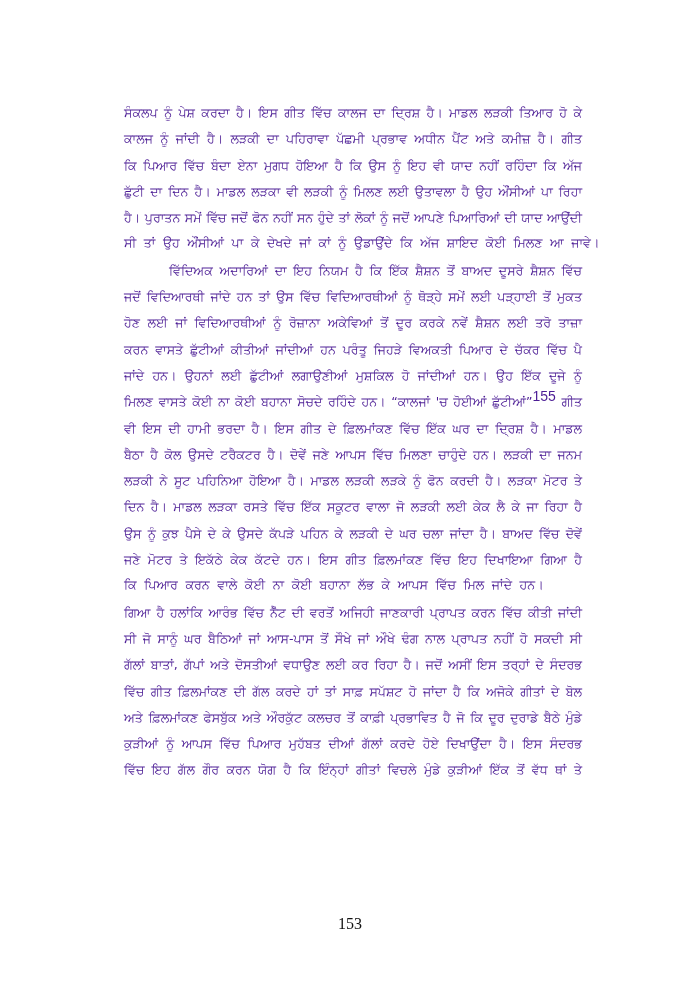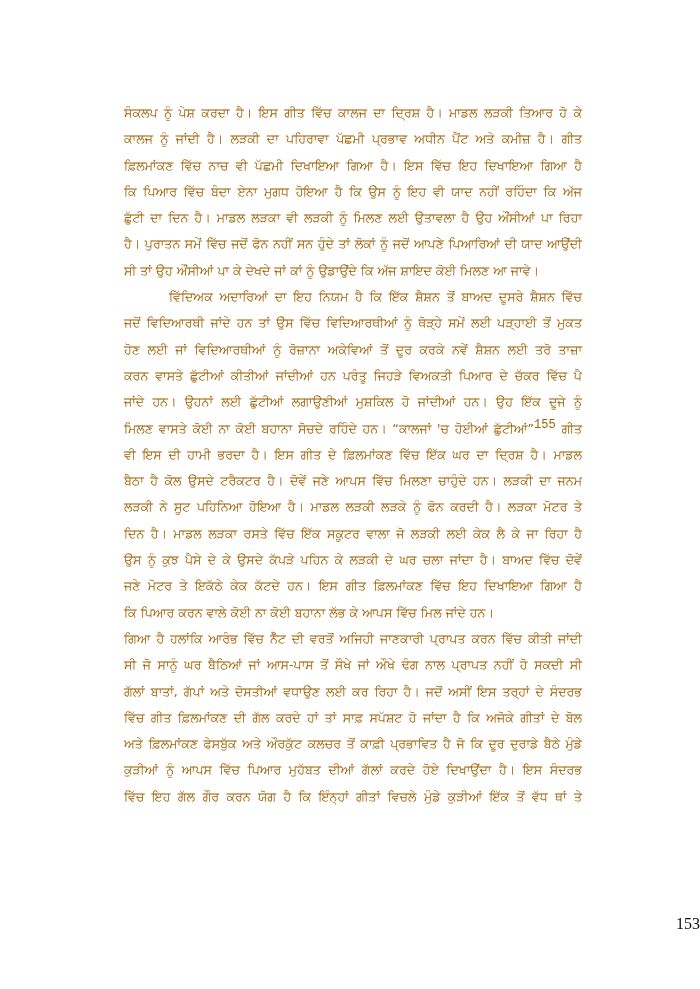--- a/index.html
+++ b/index.html
@@ -4,47 +4,46 @@
 <style>
   html, body { margin: 0; padding: 0; background: #ffffff; }
   body { width: 700px; height: 989px; position: relative; overflow: hidden; }
   .page {
     position: absolute; left: 0; top: 0; width: 700px; height: 989px;
     background: #ffffff;
   }
   .text-block {
     position: absolute; left: 124px; top: 100px; width: 458px;
     font-family: "DejaVu Sans", sans-serif;
-    font-size: 12.6px; color: #a16207;
+    font-size: 12.6px; color: #4c1d95;
     line-height: 26.3px;
   }
   .line {
     display: block; white-space: nowrap;
     text-align: justify; text-align-last: justify;
     height: 26.3px;
   }
-  .line.last { text-align-last: left; }
+  .line.last { text-align-last: left; font-family: Liberation Mono, monospace; }
   .line.indent { padding-left: 45px; }
-  sup { font-family: Liberation Mono, monospace; font-size: 12px; line-height: 0; vertical-align: 5px; }
+  sup { font-family: Liberation Sans, sans-serif; font-size: 14px; line-height: 0; vertical-align: 5px; }
   .page-number {
     position: absolute; left: 0; width: 700px; top: 915px;
-    text-align: right;
+    text-align: center;
     font-family: "Liberation Serif", serif; font-size: 16px; color: #111;
   }
 </style>
 </head>
 <body>
 
 <div class="page">
   <div class="text-block">
 
     <div>
       <span class="line">ਸੰਕਲਪ ਨੂੰ ਪੇਸ਼ ਕਰਦਾ ਹੈ। ਇਸ ਗੀਤ ਵਿੱਚ ਕਾਲਜ ਦਾ ਦ੍ਰਿਸ਼ ਹੈ। ਮਾਡਲ ਲੜਕੀ ਤਿਆਰ ਹੋ ਕੇ</span>
       <span class="line">ਕਾਲਜ ਨੂੰ ਜਾਂਦੀ ਹੈ। ਲੜਕੀ ਦਾ ਪਹਿਰਾਵਾ ਪੱਛਮੀ ਪ੍ਰਭਾਵ ਅਧੀਨ ਪੈਂਟ ਅਤੇ ਕਮੀਜ਼ ਹੈ। ਗੀਤ</span>
-      <span class="line">ਫ਼ਿਲਮਾਂਕਣ ਵਿੱਚ ਨਾਚ ਵੀ ਪੱਛਮੀ ਦਿਖਾਇਆ ਗਿਆ ਹੈ। ਇਸ ਵਿੱਚ ਇਹ ਦਿਖਾਇਆ ਗਿਆ ਹੈ</span>
       <span class="line">ਕਿ ਪਿਆਰ ਵਿੱਚ ਬੰਦਾ ਏਨਾ ਮੁਗਧ ਹੋਇਆ ਹੈ ਕਿ ਉਸ ਨੂੰ ਇਹ ਵੀ ਯਾਦ ਨਹੀਂ ਰਹਿੰਦਾ ਕਿ ਅੱਜ</span>
       <span class="line">ਛੁੱਟੀ ਦਾ ਦਿਨ ਹੈ। ਮਾਡਲ ਲੜਕਾ ਵੀ ਲੜਕੀ ਨੂੰ ਮਿਲਣ ਲਈ ਉਤਾਵਲਾ ਹੈ ਉਹ ਔਂਸੀਆਂ ਪਾ ਰਿਹਾ</span>
       <span class="line">ਹੈ। ਪੁਰਾਤਨ ਸਮੇਂ ਵਿੱਚ ਜਦੋਂ ਫੋਨ ਨਹੀਂ ਸਨ ਹੁੰਦੇ ਤਾਂ ਲੋਕਾਂ ਨੂੰ ਜਦੋਂ ਆਪਣੇ ਪਿਆਰਿਆਂ ਦੀ ਯਾਦ ਆਉਂਦੀ</span>
       <span class="line last">ਸੀ ਤਾਂ ਉਹ ਔਂਸੀਆਂ ਪਾ ਕੇ ਦੇਖਦੇ ਜਾਂ ਕਾਂ ਨੂੰ ਉਡਾਉਂਦੇ ਕਿ ਅੱਜ ਸ਼ਾਇਦ ਕੋਈ ਮਿਲਣ ਆ ਜਾਵੇ।</span>
     </div>
 
     <div>
       <span class="line indent">ਵਿੱਦਿਅਕ ਅਦਾਰਿਆਂ ਦਾ ਇਹ ਨਿਯਮ ਹੈ ਕਿ ਇੱਕ ਸ਼ੈਸ਼ਨ ਤੋਂ ਬਾਅਦ ਦੂਸਰੇ ਸ਼ੈਸ਼ਨ ਵਿੱਚ</span>
       <span class="line">ਜਦੋਂ ਵਿਦਿਆਰਥੀ ਜਾਂਦੇ ਹਨ ਤਾਂ ਉਸ ਵਿੱਚ ਵਿਦਿਆਰਥੀਆਂ ਨੂੰ ਥੋੜ੍ਹੇ ਸਮੇਂ ਲਈ ਪੜ੍ਹਾਈ ਤੋਂ ਮੁਕਤ</span>
       <span class="line">ਹੋਣ ਲਈ ਜਾਂ ਵਿਦਿਆਰਥੀਆਂ ਨੂੰ ਰੋਜ਼ਾਨਾ ਅਕੇਵਿਆਂ ਤੋਂ ਦੂਰ ਕਰਕੇ ਨਵੇਂ ਸ਼ੈਸ਼ਨ ਲਈ ਤਰੋ ਤਾਜ਼ਾ</span>

